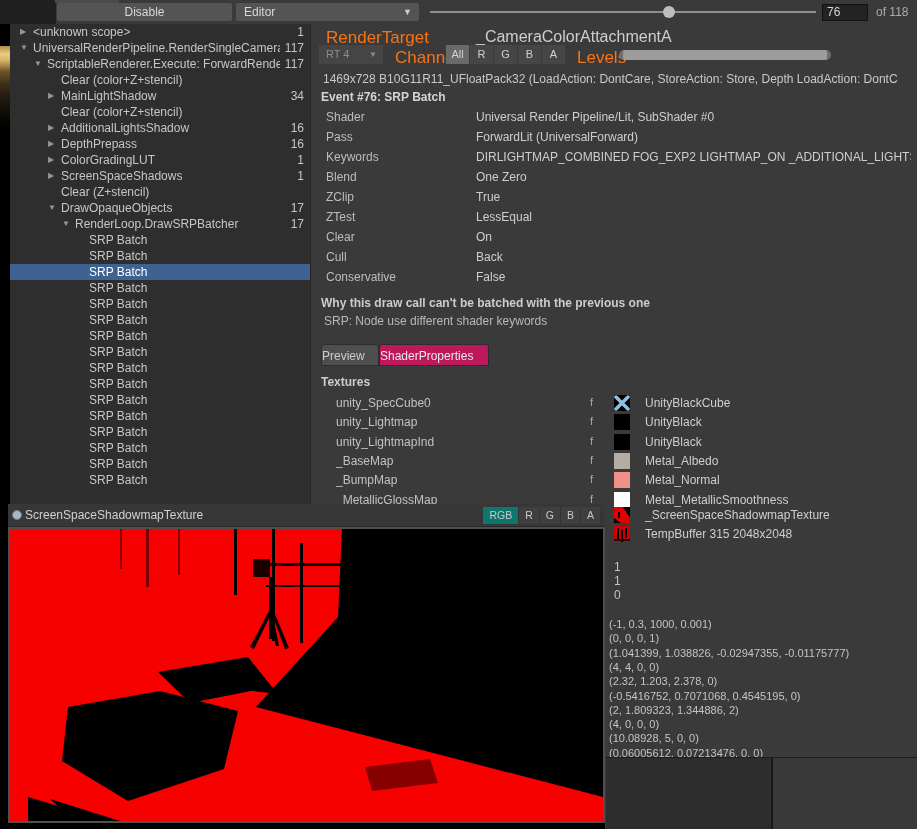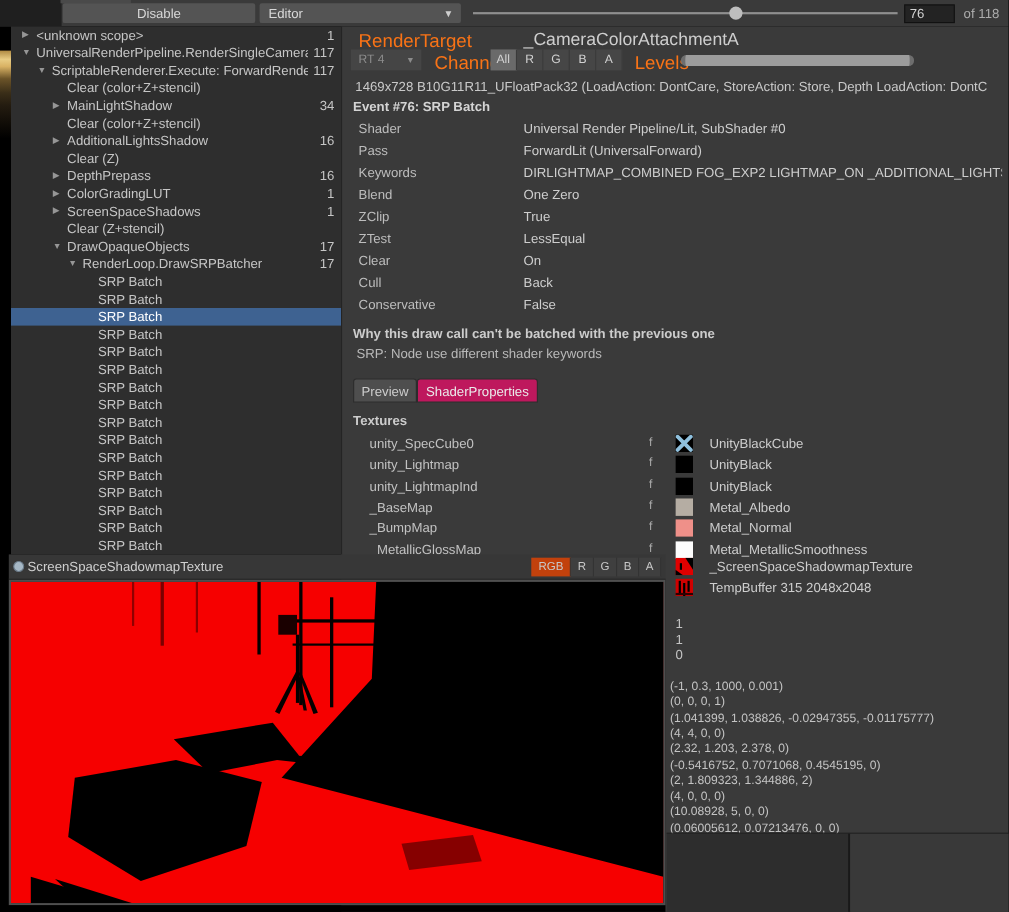--- a/index.html
+++ b/index.html
@@ -47,21 +47,21 @@
     border-radius:5px; border-left:4px solid #6e6e6e; border-right:4px solid #6e6e6e; }
   #info-line { left:12px; top:48px; width:593px; font-size:12px; color:#c9c9c9;
     white-space:nowrap; overflow:hidden; }
   #event-title { left:10px; top:66px; font-size:12px; font-weight:bold; color:#d4d4d4; }
   .prop-row { position:absolute; left:0; width:600px; height:20px; }
   .prop-label { position:absolute; left:15px; font-size:12px; color:#bdbdbd; }
   .prop-value { position:absolute; left:165px; width:435px; font-size:12px; color:#cecece;
     white-space:nowrap; overflow:hidden; }
   #why-title { left:10px; top:272px; font-size:12px; font-weight:bold; color:#cccccc; }
   #why-reason { left:13px; top:290px; font-size:12px; color:#b9b9b9; }
-  .tab { position:absolute; top:320px; height:22px; font-size:12px; text-align:center;
+  .tab { position:absolute; top:320px; height:22px; font-size:12px; 
     line-height:22px; border-radius:3px 3px 0 0; border:1px solid #2c2c2c; }
   .tab.unsel { background:#4e4e4e; color:#cccccc; }
   .tab.sel { background:#be185d; color:#eaeaea; }
   #textures-heading { left:10px; top:351px; font-size:12px; font-weight:bold; color:#cccccc; }
   .tex-row { position:absolute; left:0; width:600px; height:19px; }
   .tex-name { position:absolute; left:25px; font-size:12px; color:#c2c2c2; }
   .tex-flag { position:absolute; left:279px; font-size:11px; color:#a8a8a8; }
   .tex-thumb { position:absolute; left:303px; top:-1px; width:16px; height:16px; }
   .tex-value { position:absolute; left:334px; font-size:12px; color:#cecece; }
   .float-val { position:absolute; left:303px; font-size:12px; color:#c4c4c4; }
@@ -74,21 +74,21 @@
   
   #preview-window { left:8px; top:504px; width:597px; height:319px; z-index:5; }
   #pv-titlebar { position:absolute; left:0; top:0; width:597px; height:23px; background:#373737;
     border-bottom:1px solid #2a2a2a; }
   #pv-icon { position:absolute; left:4px; top:6px; width:10px; height:10px; border-radius:50%;
     background:#a6b8c6; border:1px solid #6c7c8a; }
   #pv-title { position:absolute; left:17px; top:4px; font-size:12px; color:#d0d0d0; }
   #pv-buttons { position:absolute; right:4px; top:3px; display:flex; background:#3f3f3f; }
   .pv-btn { height:17px; font-size:10.5px; color:#c9c9c9; text-align:center; line-height:17px;
     border-right:1px solid #333; padding:0 6px; }
-  .pv-btn.sel { background:#c2410c; }
+  .pv-btn.sel { background:#0f766e; }
   #pv-image { position:absolute; left:0; top:23px; width:597px; height:296px;
     border:2px solid #4f4f4f; background:#000; }
   #bottom-strip { left:8px; top:823px; width:597px; height:6px; background:#000; z-index:6; }
 
   
   #scene-fragment { left:0; top:46px; width:10px; height:80px;
     background:linear-gradient(180deg,#b08b43 0%,#e8cc83 10%,#d9b264 18%,#6b5328 32%,#3a2e18 48%,#241c10 62%,#000 100%); }
 </style>
 </head>
 <body>
@@ -137,23 +137,20 @@
       </div>
       <div class="tree-row">
         <span class="tree-label" style="left: 51px;">Clear (color+Z+stencil)</span>
       </div>
       <div class="tree-row">
         <span class="tree-arrow" style="left: 38px;">▶</span>
         <span class="tree-label" style="left: 51px;">AdditionalLightsShadow</span>
         <span class="tree-count">16</span>
       </div>
       <div class="tree-row">
-        <span class="tree-label" style="left: 51px;">Clear (Z)</span>
-      </div>
-      <div class="tree-row">
         <span class="tree-arrow" style="left: 38px;">▶</span>
         <span class="tree-label" style="left: 51px;">DepthPrepass</span>
         <span class="tree-count">16</span>
       </div>
       <div class="tree-row">
         <span class="tree-arrow" style="left: 38px;">▶</span>
         <span class="tree-label" style="left: 51px;">ColorGradingLUT</span>
         <span class="tree-count">1</span>
       </div>
       <div class="tree-row">

